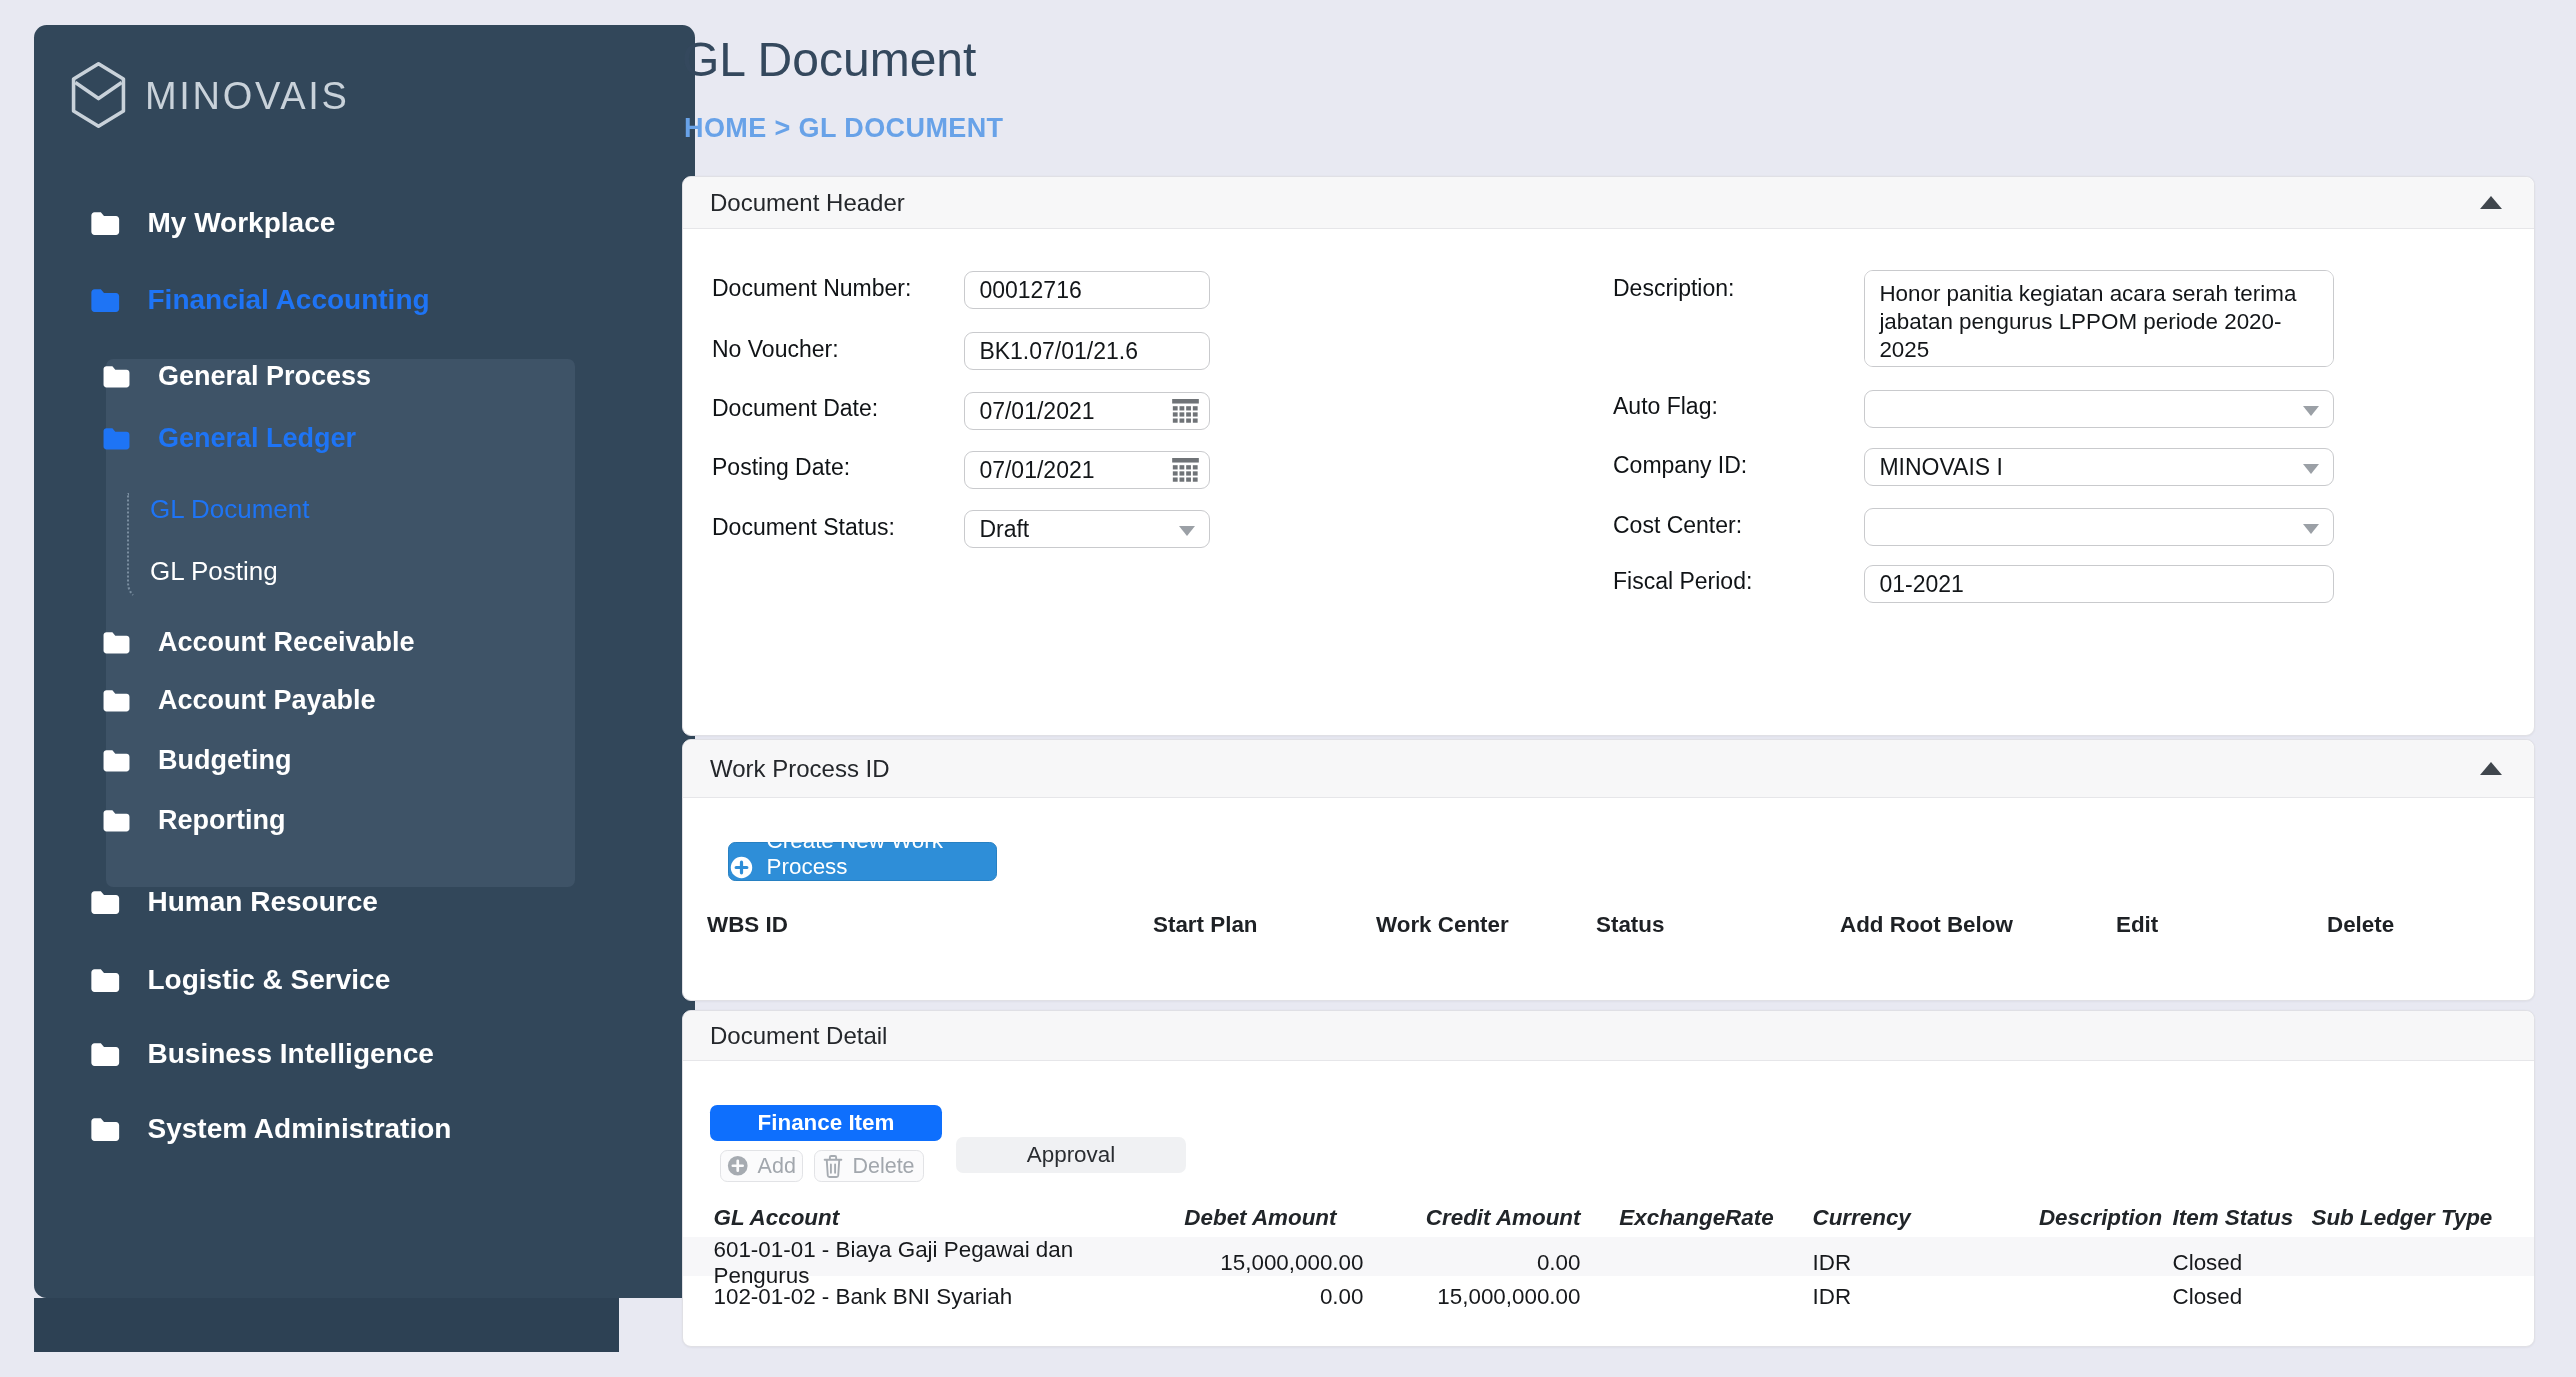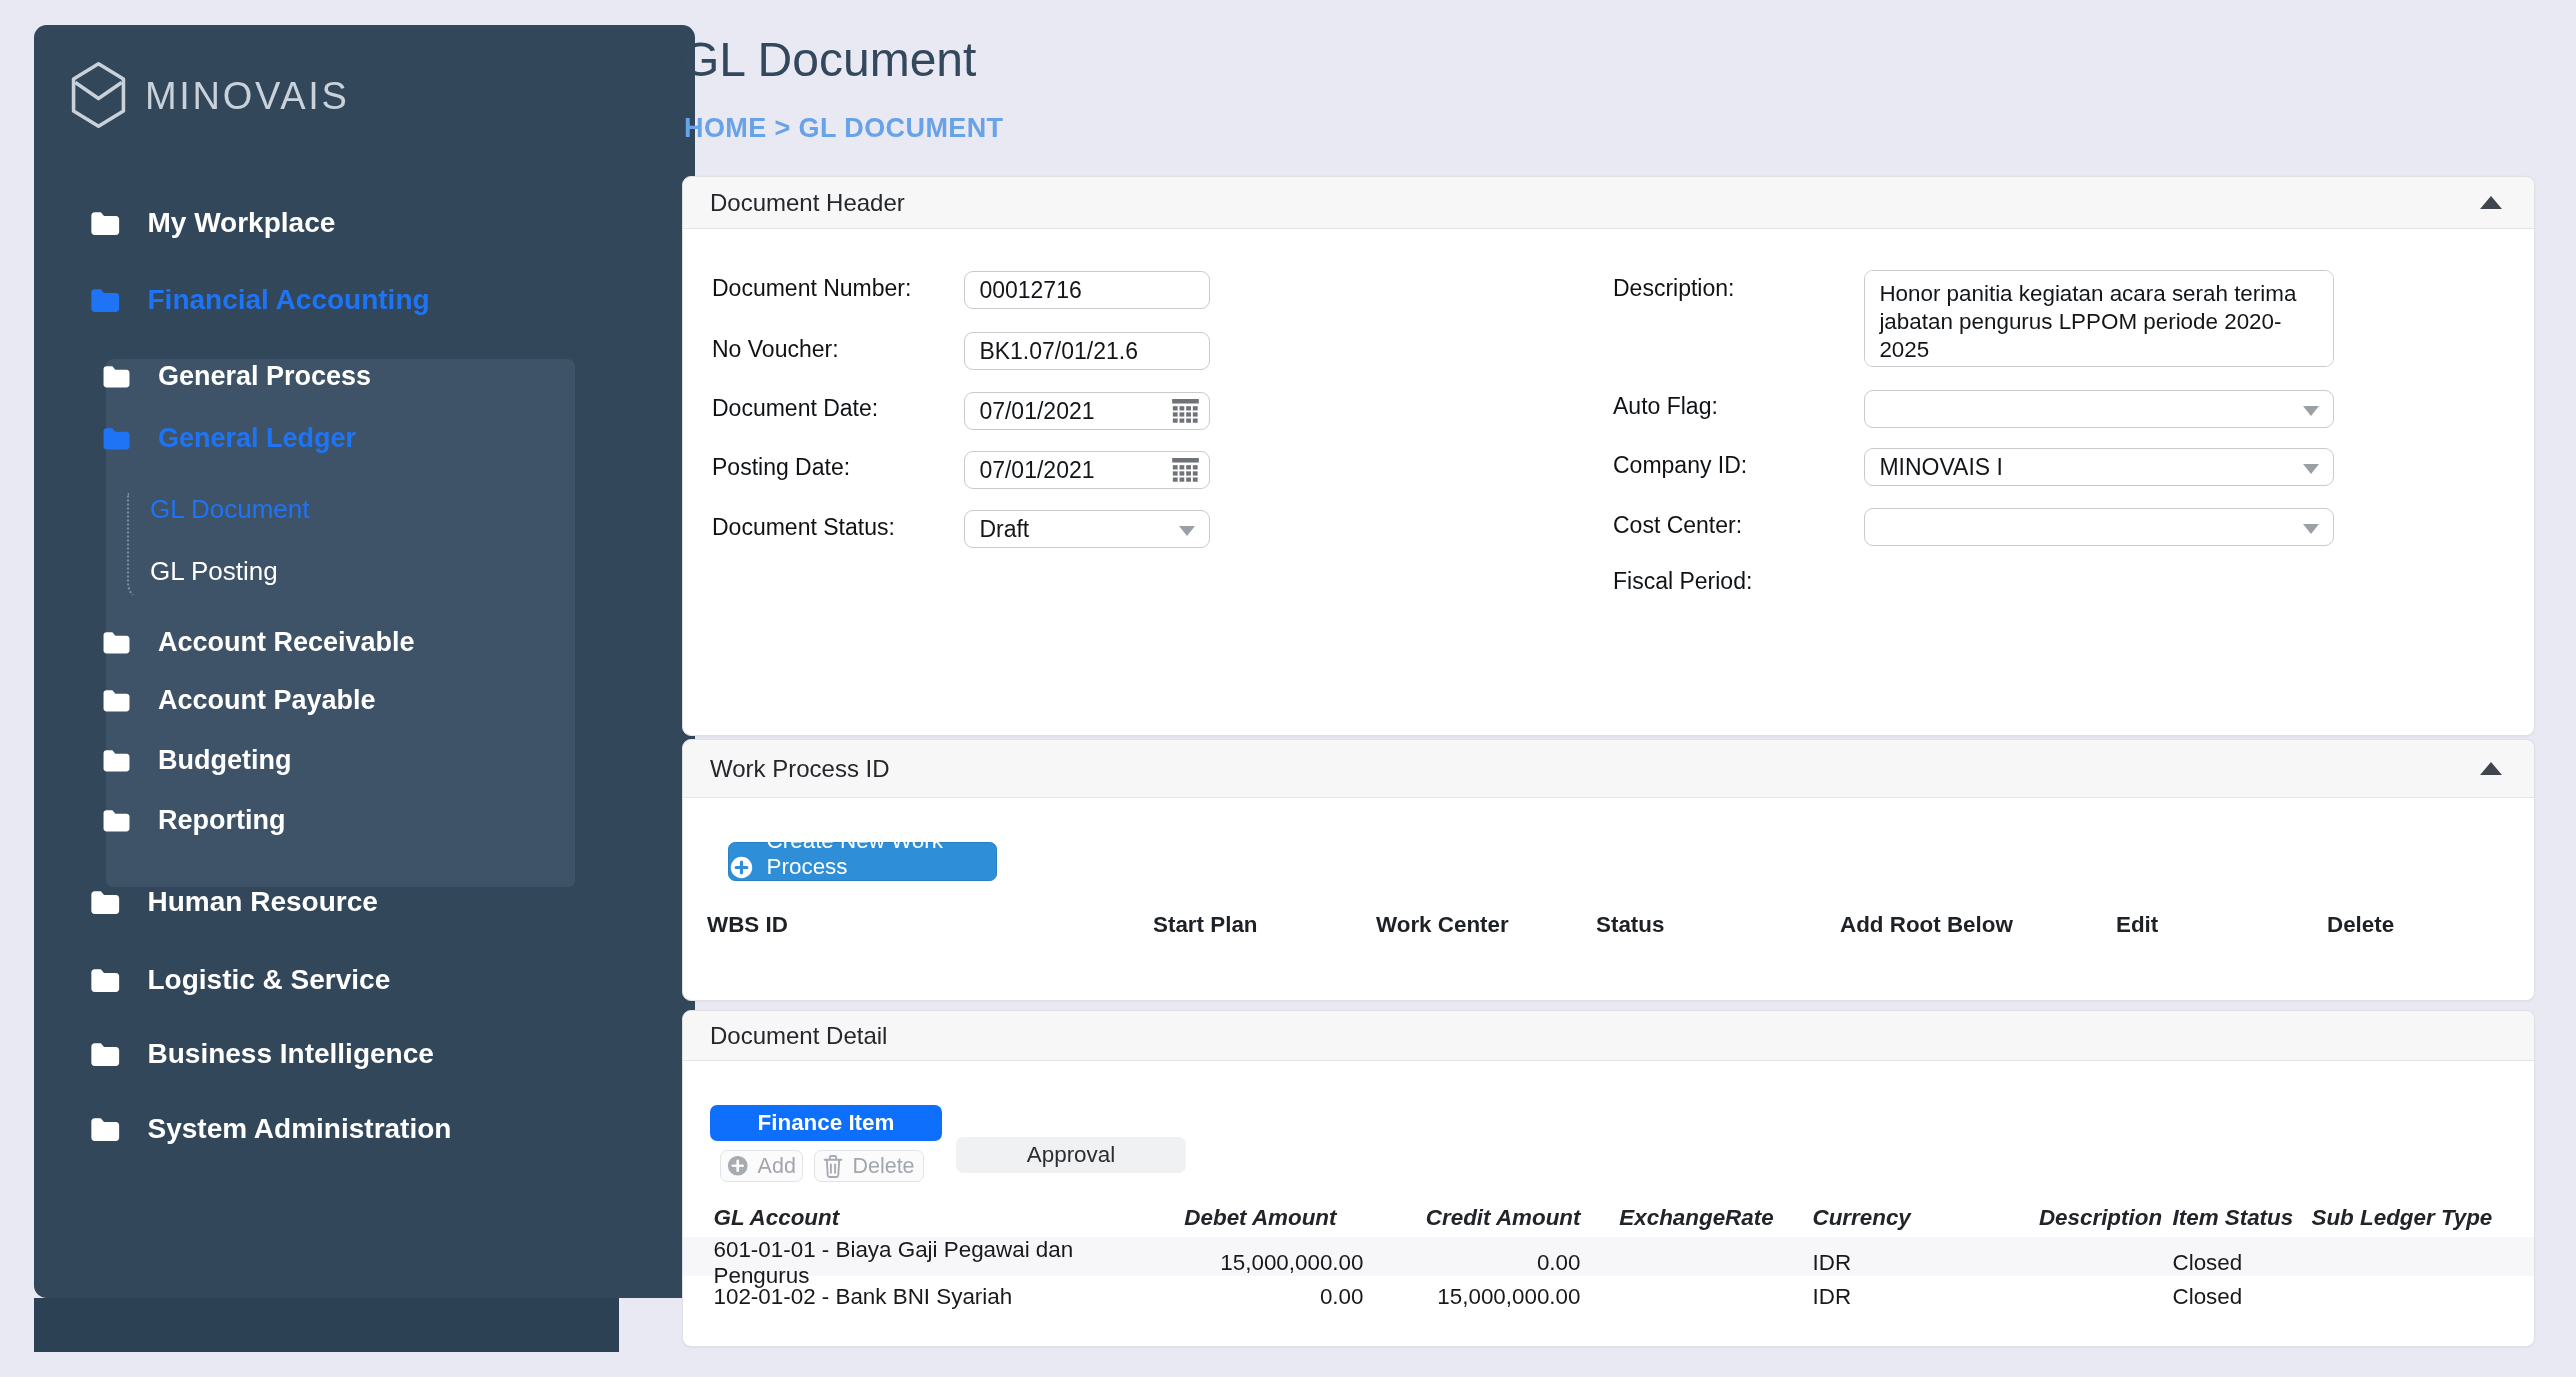--- a/index.html
+++ b/index.html
@@ -334,20 +334,21 @@
       <span class="caret-down"></span>
     </div>
     <div class="sfield" style="left:1181px;top:271px;width:470px;">
       <span>MINOVAIS I</span>
       <span class="caret-down"></span>
     </div>
     <div class="sfield" style="left:1181px;top:331px;width:470px;">
       <span></span>
       <span class="caret-down"></span>
     </div>
+    <input class="tfield" style="left: 1181px; top: 388px; width: 470px;" value="01-2021">
   </div>
 
   <div class="panel" style="left:682px;top:739px;width:1853px;height:262px;">
     <div class="panel-head" style="height:57px;">
       <span>Work Process ID</span>
       <span class="caret-up"></span>
     </div>
 
     <div class="btn-create" style="left:45px;top:102px;">
       <span style="display:flex;">

